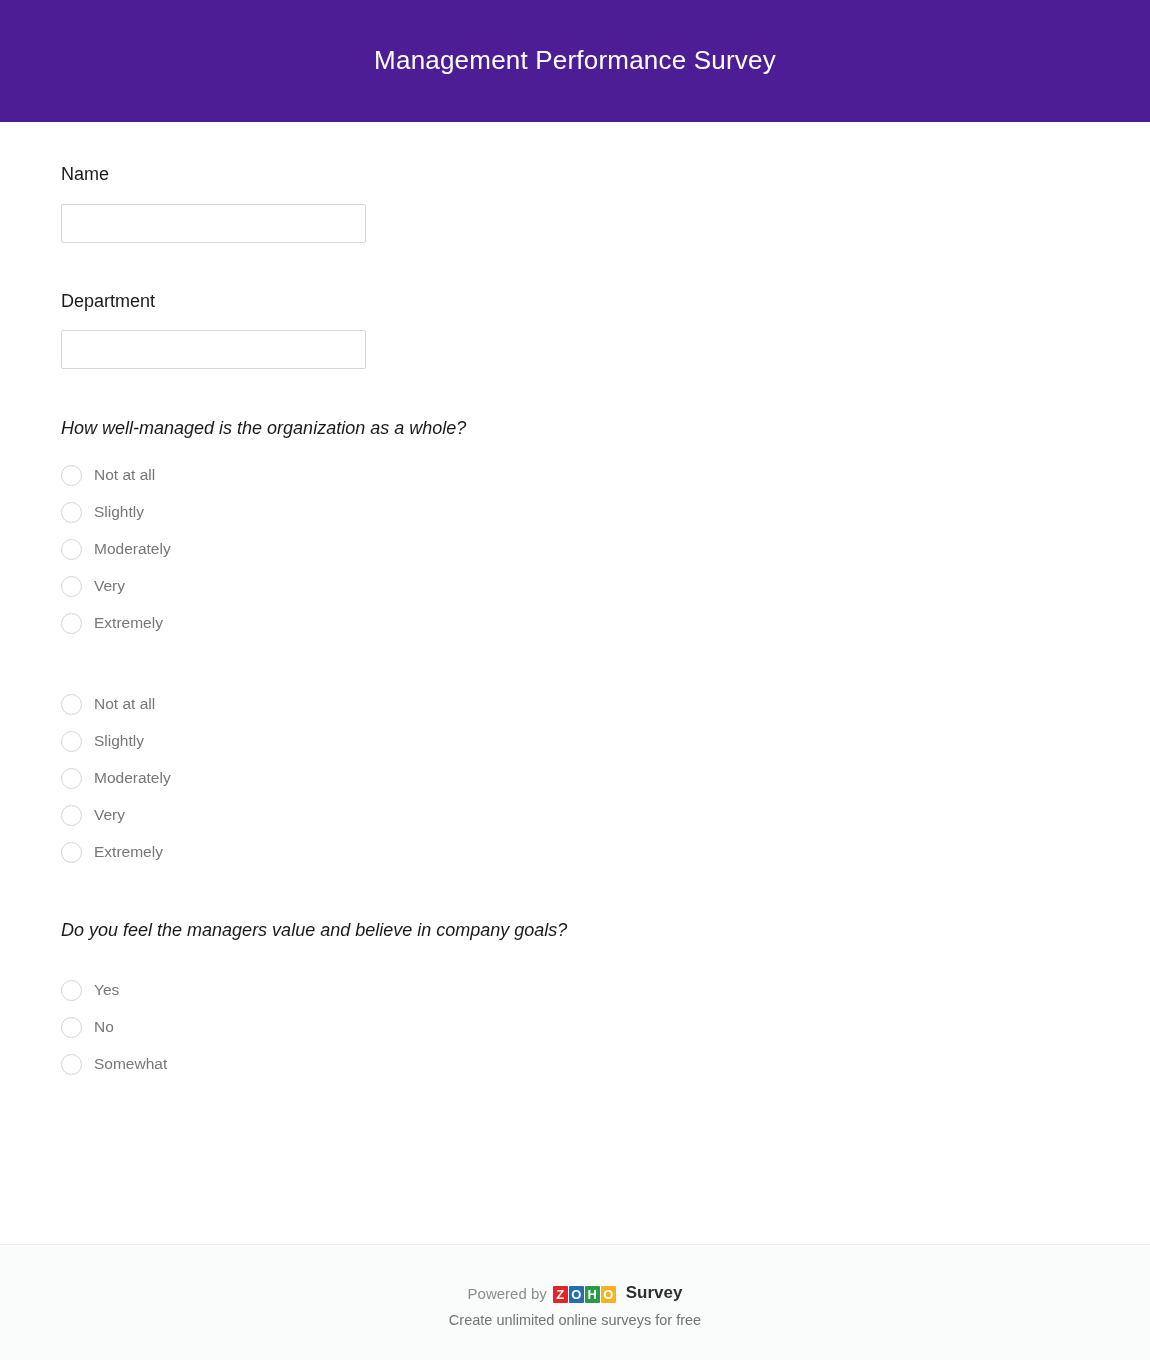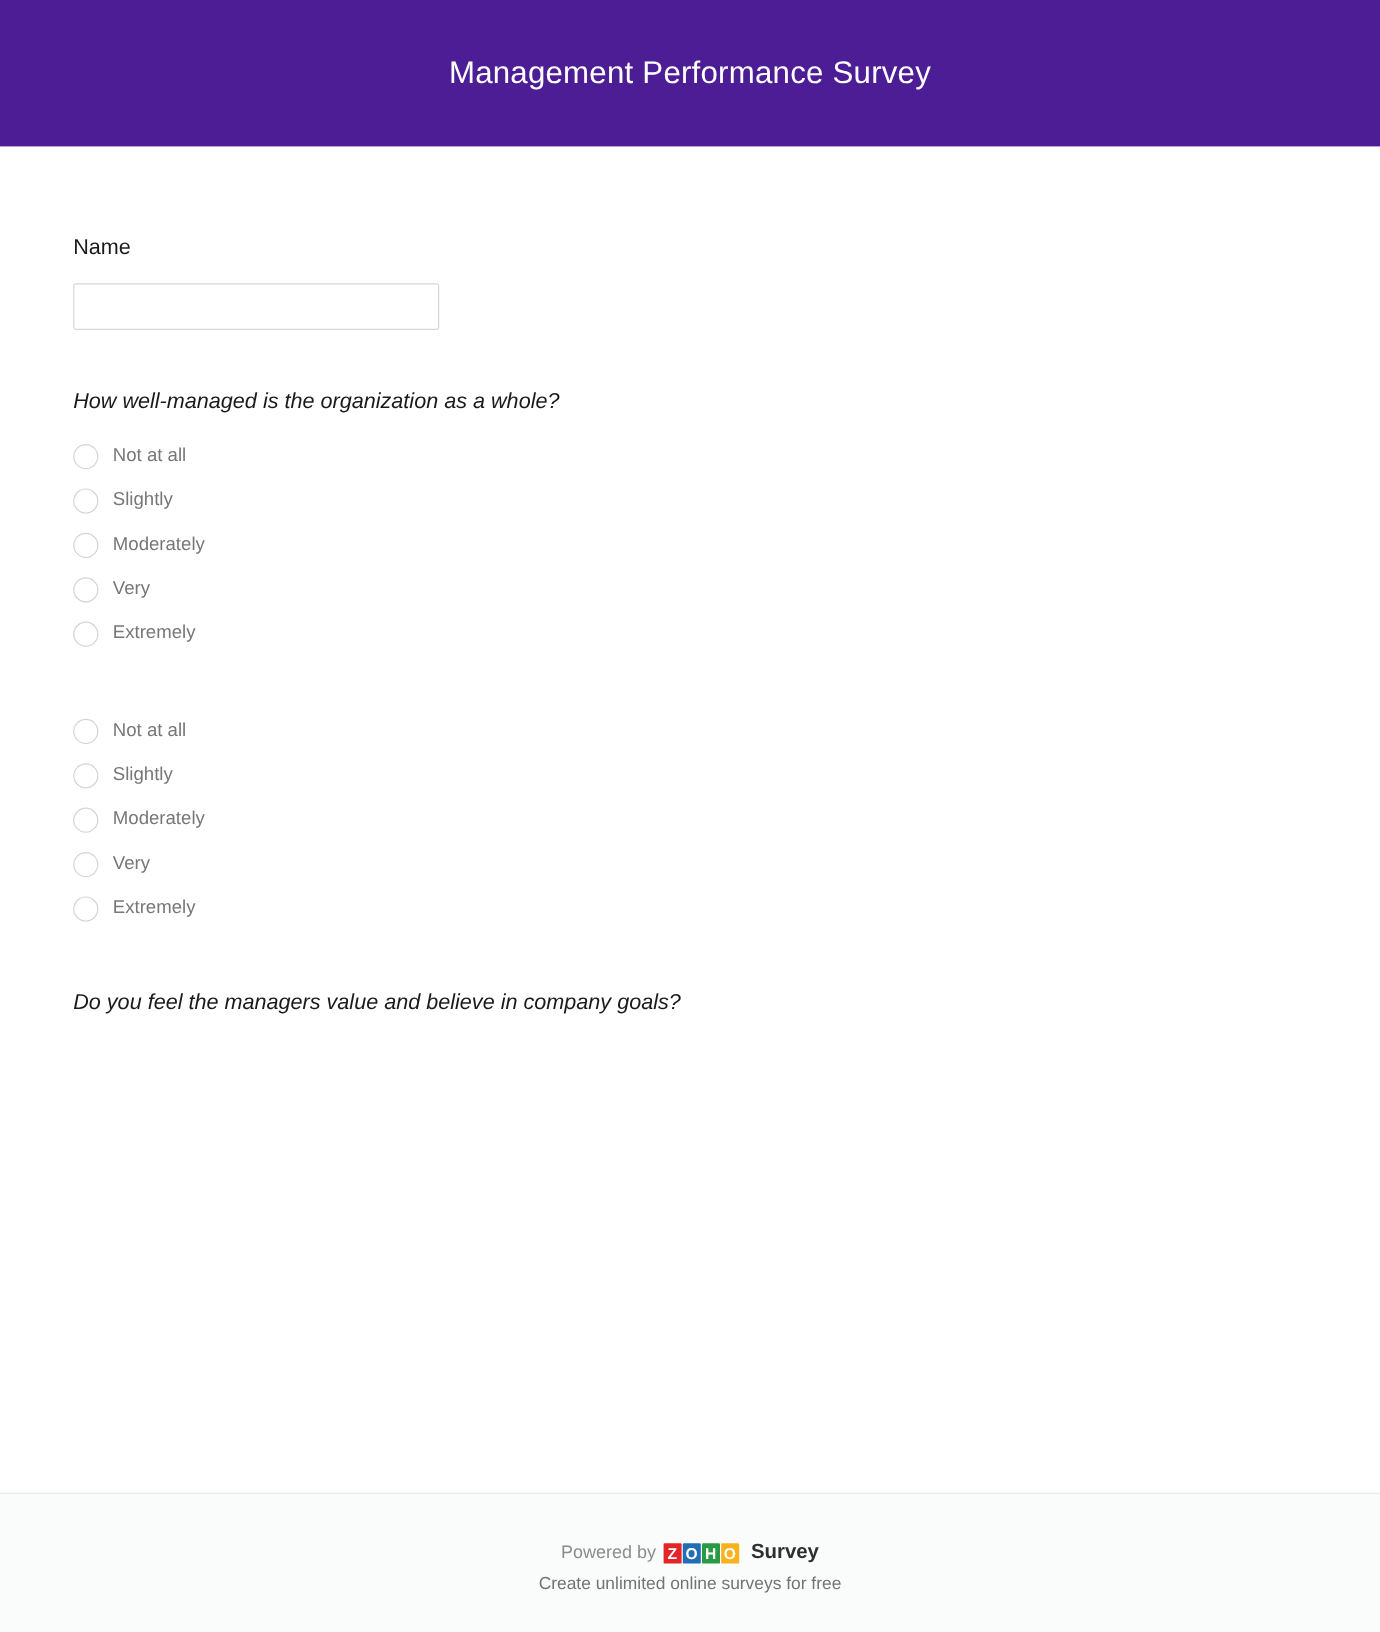--- a/index.html
+++ b/index.html
@@ -36,21 +36,20 @@
   }
 
   
   .survey-body {
     padding: 42px 0 0 61px;
     flex: 1 0 auto;
   }
 
   .field-block {
     margin-bottom: 48px;
-    margin-top: 32px;
   }
   .field-label {
     font-size: 18px;
     color: #1a1a1a;
     font-weight: 400;
     line-height: 1.2;
     margin-bottom: 18px;
   }
   .text-input {
     display: block;
@@ -171,20 +170,24 @@
   <div class="survey-title">Management Performance Survey</div>
 </div>
 
 <div class="survey-body">
 
   <div class="field-block">
     <div class="field-label">Name</div>
     <input class="text-input" type="text" placeholder="" style="">
   </div>
 
+  <div class="field-block">
+    <div class="field-label">Department</div>
+    <input class="text-input" type="text" placeholder="" style="">
+  </div>
 
   <div class="question-block q1">
     <div class="question-text">How well-managed is the organization as a whole?</div>
     <div class="options">
       <div class="option-row">
         <span class="radio-circle"></span>
         <span class="option-label">Not at all</span>
       </div>
       <div class="option-row">
         <span class="radio-circle"></span>
@@ -225,20 +228,34 @@
       </div>
       <div class="option-row">
         <span class="radio-circle"></span>
         <span class="option-label">Extremely</span>
       </div>
     </div>
   </div>
 
   <div class="question-block q3 q-gap-extra">
     <div class="question-text">Do you feel the managers value and believe in company goals?</div>
+    <div class="options">
+      <div class="option-row">
+        <span class="radio-circle"></span>
+        <span class="option-label">Yes</span>
+      </div>
+      <div class="option-row">
+        <span class="radio-circle"></span>
+        <span class="option-label">No</span>
+      </div>
+      <div class="option-row">
+        <span class="radio-circle"></span>
+        <span class="option-label">Somewhat</span>
+      </div>
+    </div>
   </div>
 
 </div>
 
 <div class="survey-footer">
   <div class="powered-line">
     <span class="powered-by">Powered by</span>
     <span class="zoho-logo">
       <span class="zoho-tile t-z">Z</span>
       <span class="zoho-tile t-o1">O</span>

